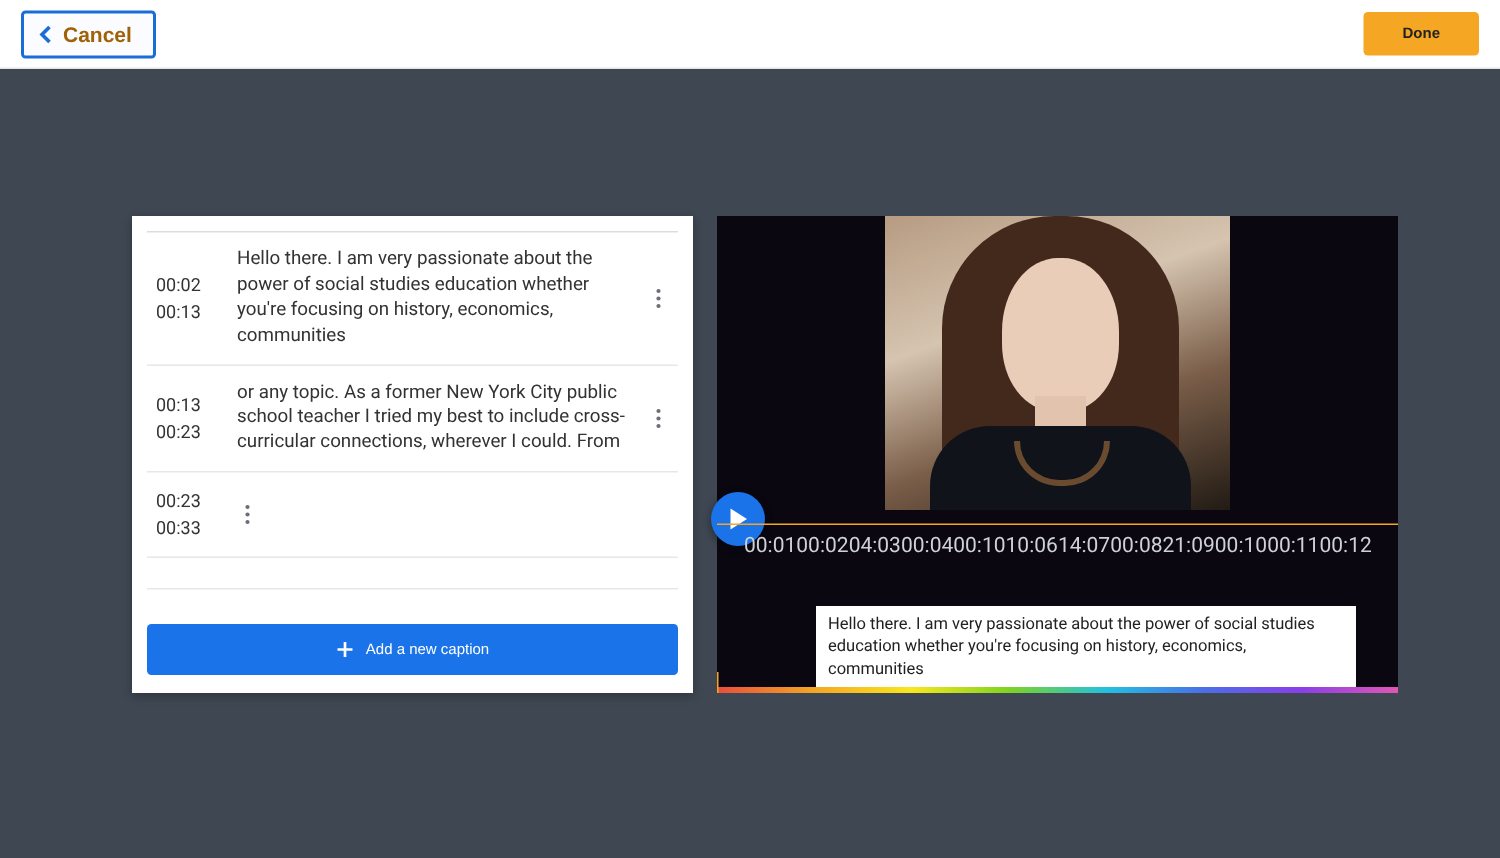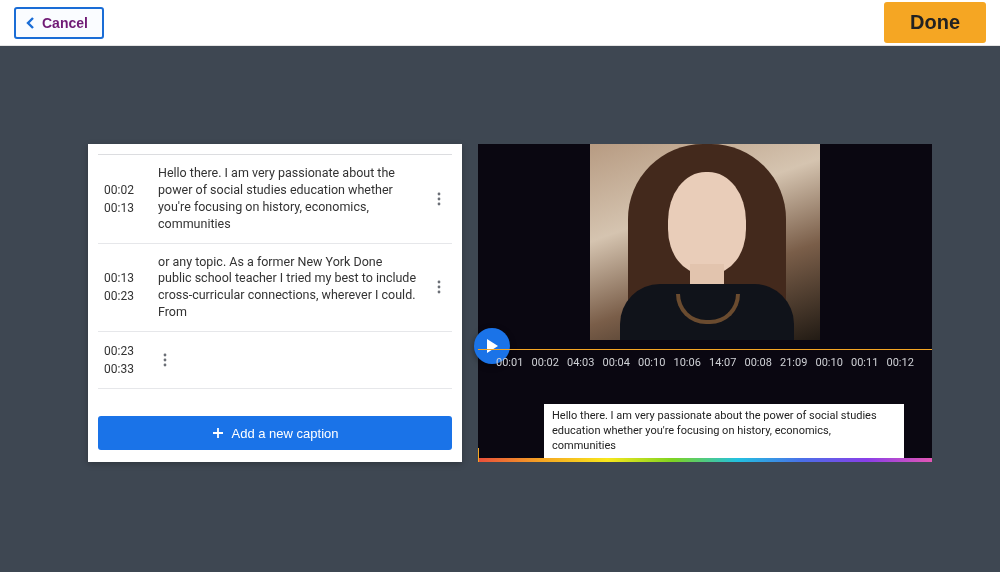--- a/index.html
+++ b/index.html
@@ -1,56 +1,56 @@
 <!DOCTYPE html>
 <html><head>
 <meta charset="utf-8">
 <style>
   * { box-sizing: border-box; margin: 0; padding: 0; }
   html, body { width: 1000px; height: 572px; font-family: -apple-system, BlinkMacSystemFont, "Segoe UI", Roboto, Arial, sans-serif; overflow: hidden; }
   body { display: flex; flex-direction: column; background: #3e4752; }
 
   
   .topbar { height: 46px; background: #fff; display: flex; align-items: center; justify-content: space-between; padding: 0 14px; border-bottom: 1px solid #e5e5e5; }
-  .cancel-btn { display: inline-flex; align-items: center; gap: 6px; border: 2px solid #1a6dd6; color: #701a75; background: #fafcff; padding: 6px 14px 6px 10px; border-radius: 3px; font-size: 14px; font-weight: 600; cursor: pointer; }
+  .cancel-btn { display: inline-flex; align-items: center; gap: 6px; border: 2px solid #1a6dd6; color: #a16207; background: #fafcff; padding: 6px 14px 6px 10px; border-radius: 3px; font-size: 14px; font-weight: 600; cursor: pointer; }
   .cancel-btn svg { stroke: #1a6dd6; }
-  .done-btn { background: #f5a623; color: #222; border: none; padding: 9px 26px; border-radius: 3px; font-size: 20px; font-weight: 600; cursor: pointer; }
+  .done-btn { background: #f5a623; color: #222; border: none; padding: 9px 26px; border-radius: 3px; font-size: 10px; font-weight: 600; cursor: pointer; }
 
   
   .work { flex: 1; position: relative; }
   .panel-left {
     position: absolute; left: 88px; top: 98px; width: 374px; height: 318px;
     background: #fff; padding: 10px 10px 12px 10px; display: flex; flex-direction: column;
     box-shadow: 0 2px 6px rgba(0,0,0,.25);
   }
   .caption-list { flex: 1; overflow: hidden; border-top: 1px solid #dcdde0; }
   .caption-row { display: flex; align-items: center; gap: 14px; padding: 10px 6px 10px 6px; border-bottom: 1px solid #e6e7ea; }
   .times { display: flex; flex-direction: column; font-size: 12px; color: #333; width: 40px; flex-shrink: 0; text-align: left; line-height: 1.5; }
   .ctext { flex: 1; font-size: 12.5px; color: #333; line-height: 1.35; }
   .more { width: 14px; display:flex; align-items:center; justify-content:center; cursor:pointer; }
   .more svg circle { fill: #6b6f76; }
 
-  .add-btn { margin-top: 10px; background: #1a73e8; color: #fff; border: none; border-radius: 3px; height: 34px; font-size: 13px; font-weight: 500; display:flex; align-items:center; justify-content:center; gap:8px; cursor:pointer; }
+  .add-btn { margin-top: 10px; background: #1a73e8; color: #fff; border: none; border-radius: 3px; height: 34px; font-size: 10px; font-weight: 500; display:flex; align-items:center; justify-content:center; gap:8px; cursor:pointer; }
 
   
   .panel-right { position:absolute; left:478px; top:98px; width:454px; height:318px; background:#0a0711; }
   .video-frame { position:absolute; left:112px; top:0; width:230px; height:196px; background:linear-gradient(160deg,#b79b82 0%, #d5c4b0 35%, #7a5e49 65%, #221b14 100%); overflow:hidden; }
   
   .hair { position:absolute; left:38px; top:0; width:158px; height:196px; background:#43291c; border-radius:75px 75px 0 0; }
   .face { position:absolute; left:78px; top:28px; width:78px; height:102px; background:#e9cdb9; border-radius:48% 48% 44% 44%; }
   .neck { position:absolute; left:100px; top:120px; width:34px; height:30px; background:#e2c4ae; }
   .torso { position:absolute; left:30px; top:140px; width:174px; height:80px; background:#10131a; border-radius:40px 40px 0 0; }
   .necklace { position:absolute; left:86px; top:150px; width:64px; height:30px; border:4px solid #6a4b2f; border-top:none; border-radius:0 0 40px 40px; }
   .wall { position:absolute; inset:0; background:#e8e3db; z-index:-1; }
 
   .play-btn { position:absolute; left:-4px; top:184px; width:36px; height:36px; background:#1a73e8; border-radius:50%; display:flex; align-items:center; justify-content:center; cursor:pointer; box-shadow:0 2px 6px rgba(0,0,0,.4); }
   .play-btn svg { fill:#fff; }
 
   .timeline { position:absolute; left:0; right:0; top:205px; height:22px; border-top:1px solid #f5a623; }
-  .ticks { display:flex; justify-content:space-between; padding:6px 18px 0; font-size:11px; color:#cfd1d6;align-items:flex-end; }
+  .ticks { display:flex; justify-content:space-between; padding:6px 18px 0; font-size:14px; color:#cfd1d6;align-items:flex-end; }
 
   .caption-preview { position:absolute; left:66px; right:28px; top:260px; background:#fff; color:#222; font-size:11px; padding:5px 8px; line-height:1.35; }
 
   .rainbow { position:absolute; left:0; right:0; bottom:0; height:4px; background:linear-gradient(90deg,#e94e3b,#f5a623,#f8e71c,#7ed321,#22c1e0,#4a6fe8,#8a3ee8,#e256b5); }
   .rainbow::before { content:""; position:absolute; left:0; top:-10px; width:1px; height:14px; background:#f5a623; }
 </style>
 </head>
 <body>
 
 <div class="topbar">
@@ -81,21 +81,21 @@
               <circle cx="2" cy="12" r="1.4"></circle>
             </svg>
         </div>
       </div>
 
       <div class="caption-row">
         <div class="times">
           <span>00:13</span>
           <span>00:23</span>
         </div>
-        <div class="ctext">or any topic. As a former New York Done public school teacher I tried my best to include cross-curricular connections, wherever I could. From</div>
+        <div class="ctext">or any topic. As a former New York City public school teacher I tried my best to include cross-curricular connections, wherever I could. From</div>
         <div class="more">
           <svg width="4" height="14" viewBox="0 0 4 14">
               <circle cx="2" cy="2" r="1.4"></circle>
               <circle cx="2" cy="7" r="1.4"></circle>
               <circle cx="2" cy="12" r="1.4"></circle>
             </svg>
         </div>
       </div>
 
       <div class="caption-row">

